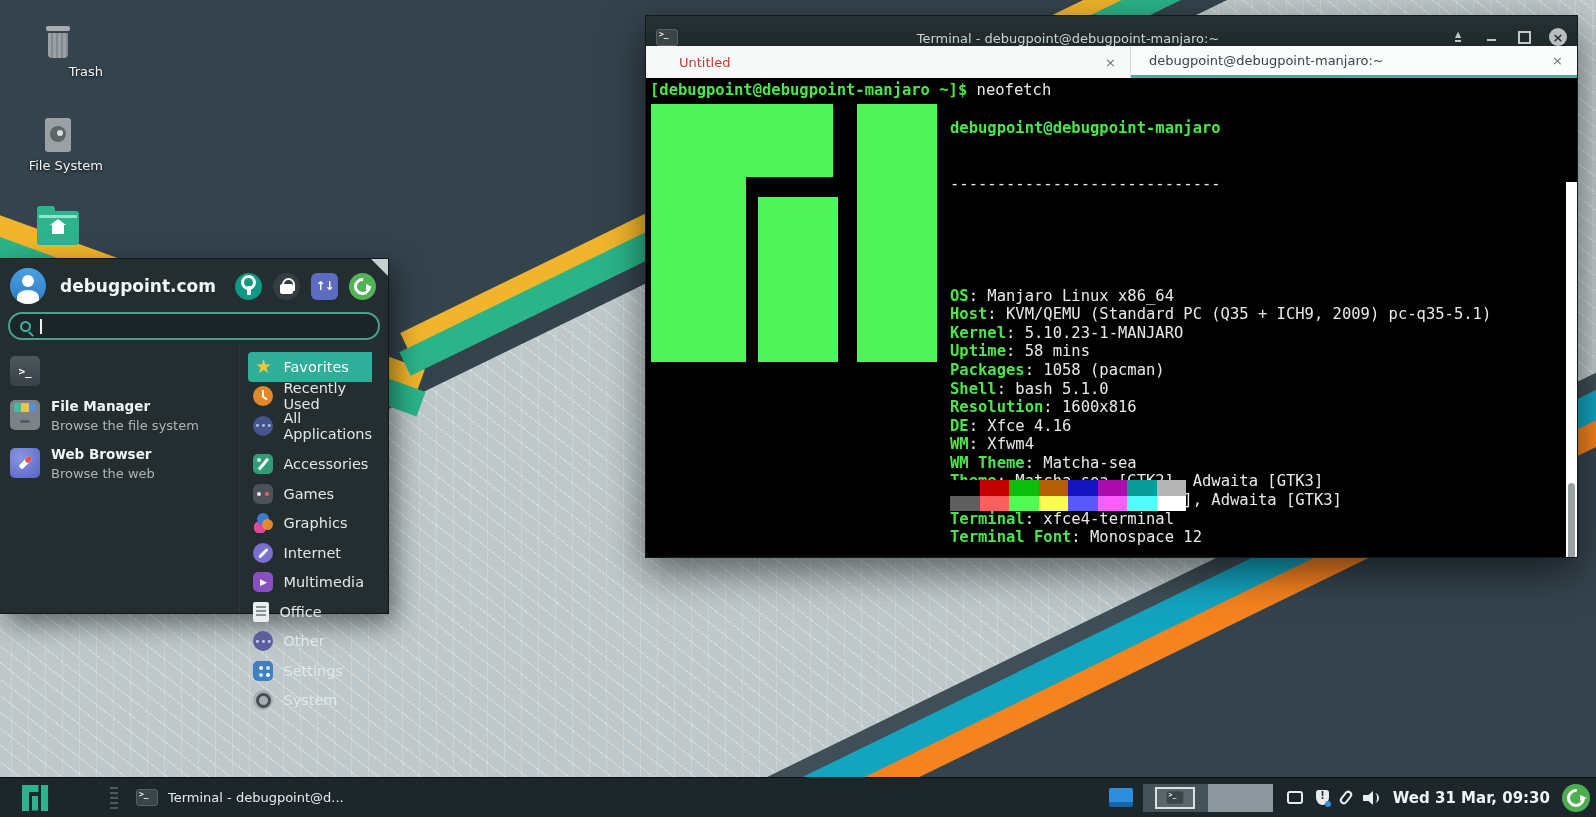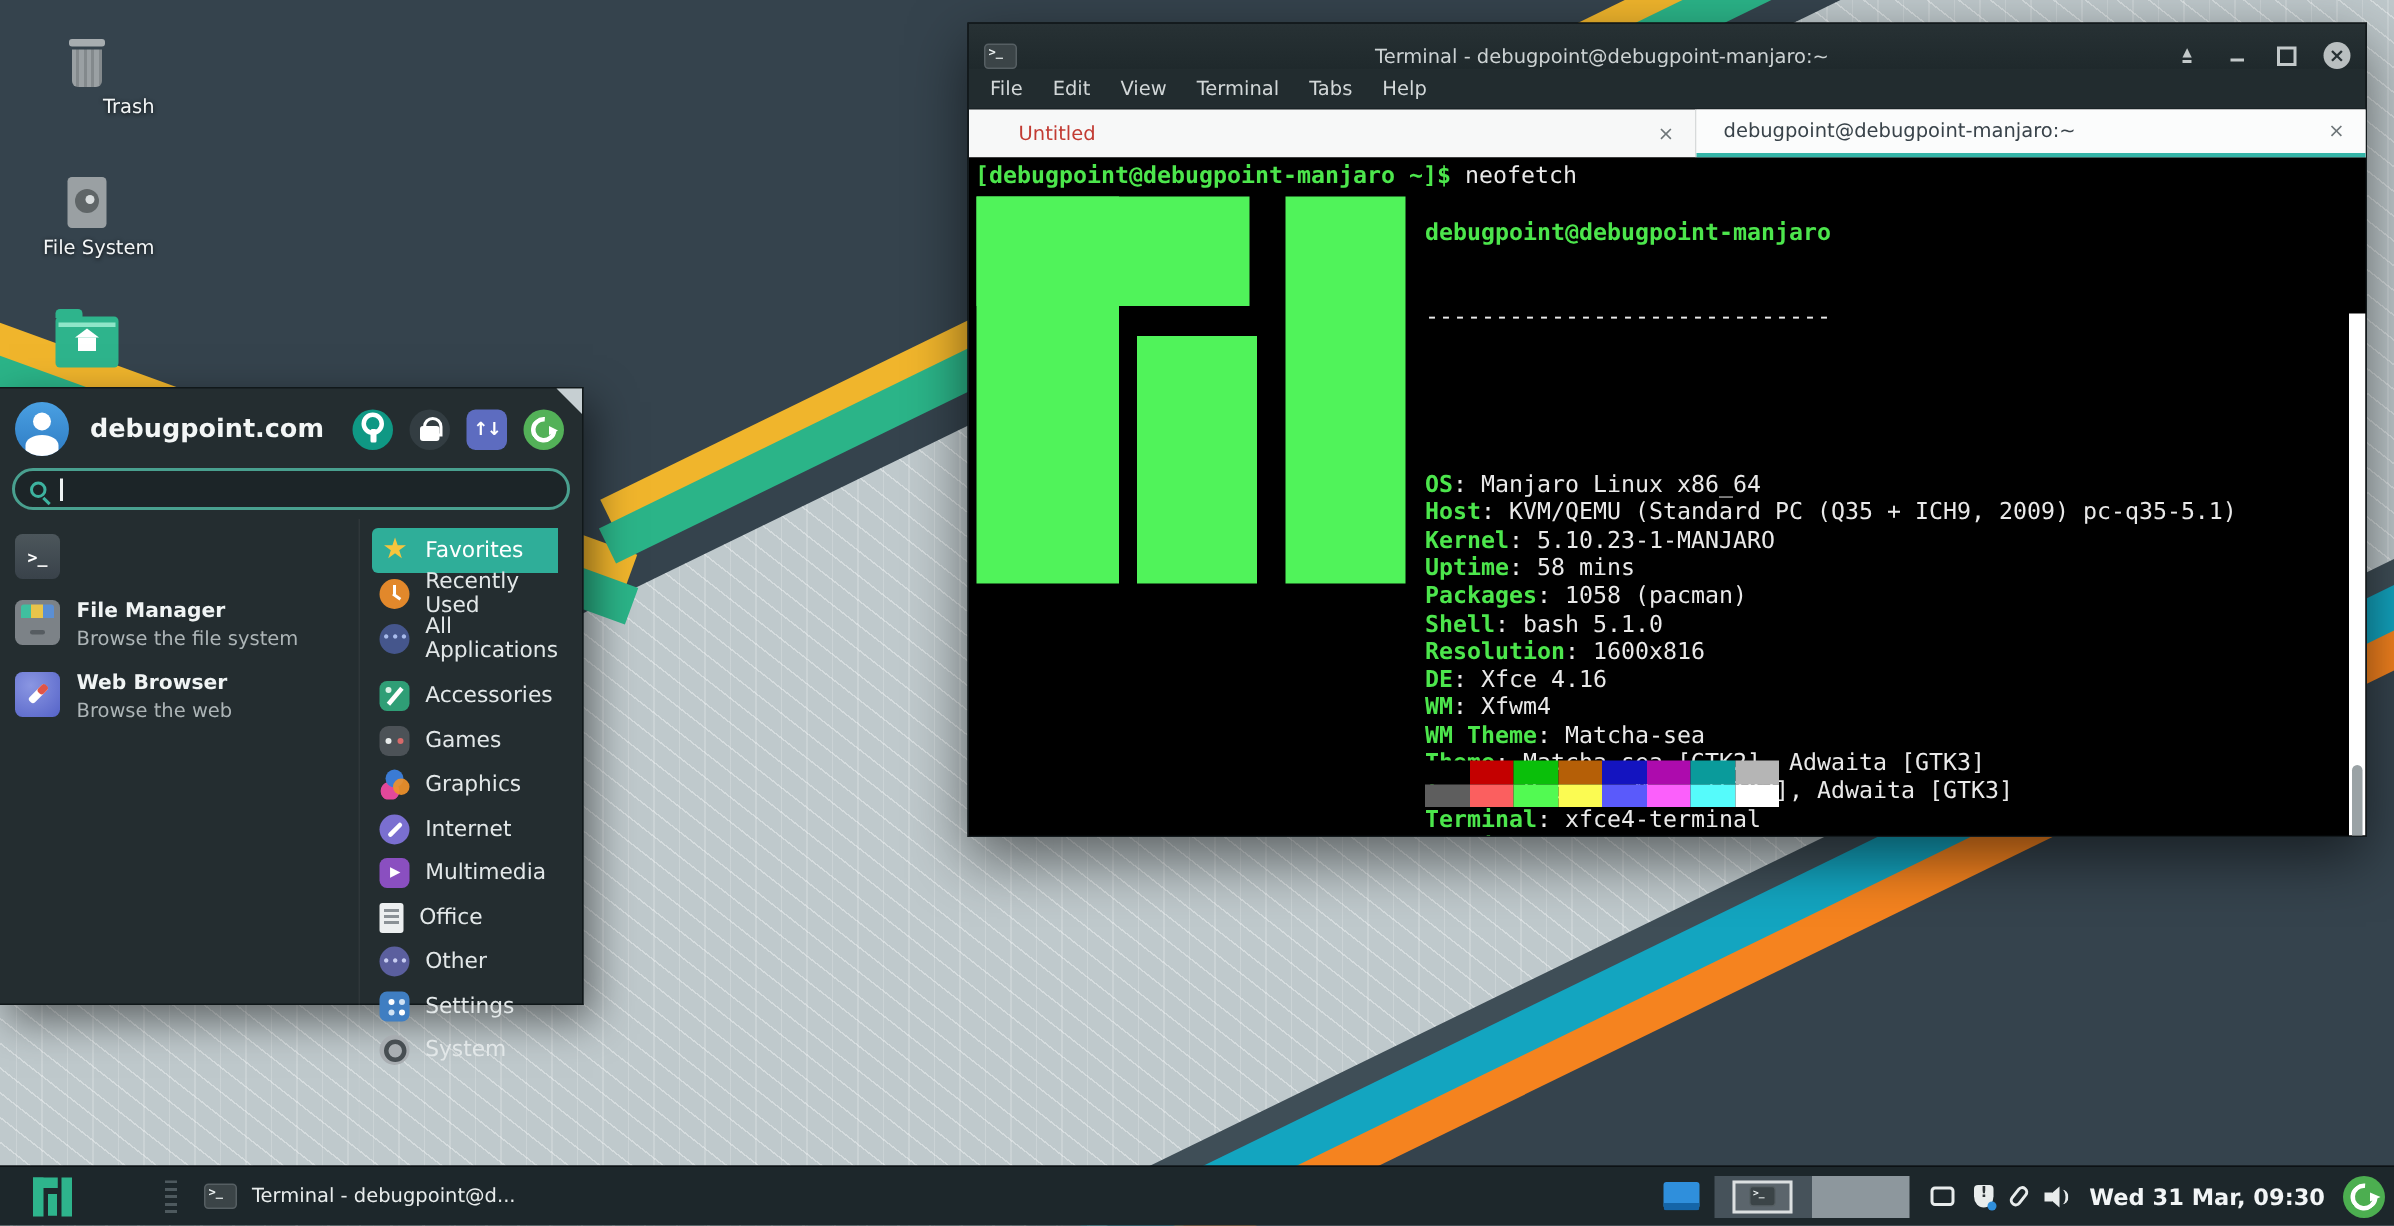--- a/index.html
+++ b/index.html
@@ -81,21 +81,21 @@
   .nf-line { height:18.6px; white-space:pre; }
   .nf-underline { color:#e9e9e9; }
   .palette { position:absolute; left:304px; top:402px; }
   .prow { height:15.5px; font-size:0; }
   .pblock { display:inline-block; width:29.5px; height:15.5px; }
 
   .scrollbar { position:absolute; right:0; top:104px; bottom:0; width:11px; background:#ffffff; }
   .sthumb { position:absolute; left:2px; right:2px; top:301px; height:143px; border-radius:5px; background:#9aa2a5; }
 
   
-  .wmenu { position:absolute; left:0; top:258px; width:389px; height:412px; background:#242d30;
+  .wmenu { position:absolute; left:0; top:258px; width:389px; height:356px; background:#242d30;
      border:1px solid #11181a; border-left:none; box-shadow:6px 10px 26px rgba(0,0,0,.5); color:#e9edee; }
   .wgrip { position:absolute; top:0; right:0; width:0; height:0; border-left:17px solid transparent; border-top:17px solid #c6cfd2; }
   .whead { display:flex; align-items:center; padding:9px 12px 6px 10px; }
   .avatar { width:36px; height:36px; border-radius:50%; background:linear-gradient(#4aa0e2,#2e7cc4); position:relative; overflow:hidden; flex:none; }
   .avatar::before { content:""; position:absolute; left:12px; top:7px; width:12px; height:12px; border-radius:50%; background:#fff; }
   .avatar::after { content:""; position:absolute; left:7px; top:22px; width:22px; height:14px; border-radius:50% 50% 0 0; background:#fff; }
   .wtitle { font-size:17px; font-weight:bold; margin-left:14px; flex:1; color:#f3f6f6; }
   .hbtns { display:flex; align-items:center; gap:11px; }
   .hbtn { width:27px; height:27px; border-radius:50%; position:relative; display:flex; align-items:center; justify-content:center; }
   .hb-settings { background:#0f9884; }
@@ -235,29 +235,20 @@
     <div class="titlebar">
       <span class="i-term"></span>
       <span class="title-text">Terminal - debugpoint@debugpoint-manjaro:~</span>
       <span class="winbtns">
         <span class="wb wb-shade"></span>
         <span class="wb wb-min"></span>
         <span class="wb wb-max"></span>
         <span class="wb wb-close"></span>
       </span>
     </div>
-    <div class="menubar">
-
-    <span class="mitem">File</span>
-        <span class="mitem">Edit</span>
-        <span class="mitem">View</span>
-        <span class="mitem">Terminal</span>
-        <span class="mitem">Tabs</span>
-        <span class="mitem">Help</span>
-      </div>
     <div class="tabbar">
       <div class="tab tab1">
         <span class="tlabel">Untitled</span>
         <span class="tab-close"></span>
       </div>
       <div class="tab tab2">
         <span class="tlabel">debugpoint@debugpoint-manjaro:~</span>
         <span class="tab-close"></span>
       </div>
     </div>

